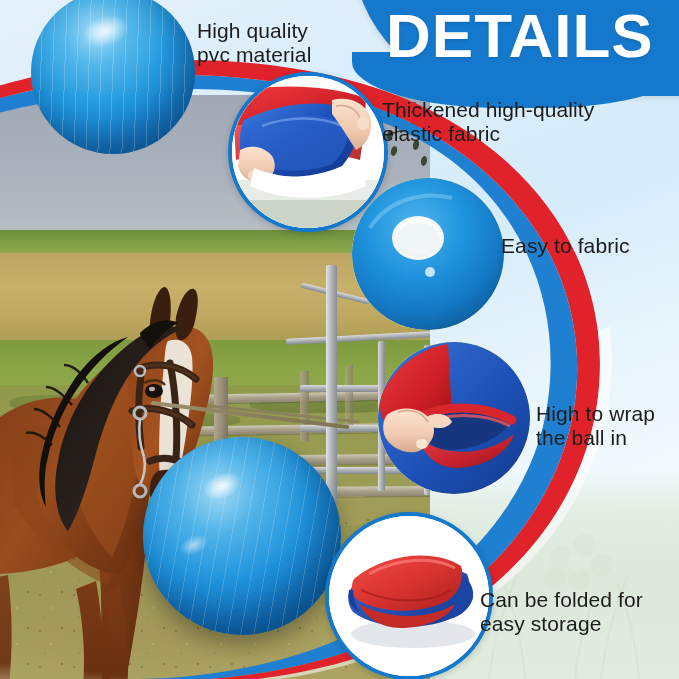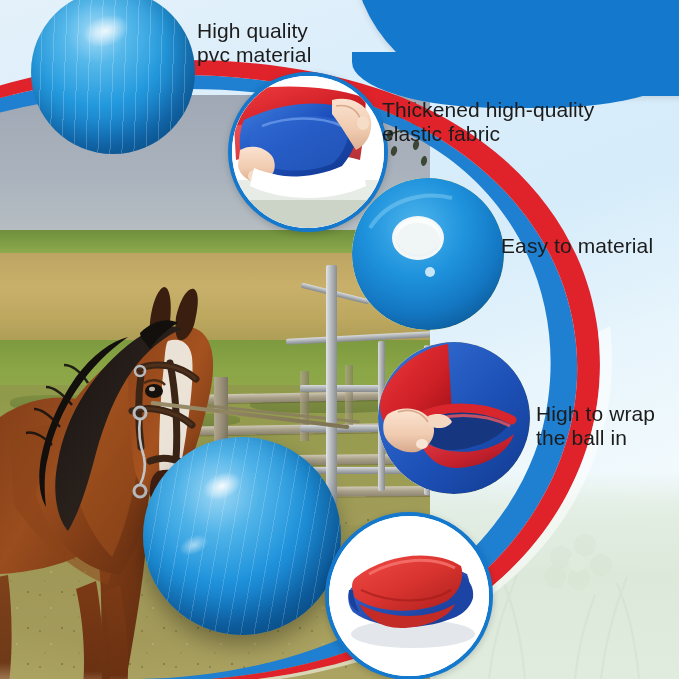--- a/index.html
+++ b/index.html
@@ -436,20 +436,21 @@
              C586 444 534 542 444 604 C380 648 300 672 210 679
              L258 679 C344 668 420 642 480 596 C566 530 610 432 598 332
              C584 218 498 128 376 88 C254 48 96 52 -20 92 Z" fill="#e0232b"></path>
 
     <path d="M598 332 C610 432 566 530 480 596 C420 642 344 668 258 679
              L280 679 C366 666 440 638 498 590 C580 524 622 428 610 326 Z" fill="#ffffff" opacity=".55"></path>
   </svg>
 
   <div class="banner"></div>
   <div class="banner-cap"></div>
+  <div class="banner-text">DETAILS</div>
 
   <div class="ball-tl">
     <div class="ribs"></div>
     <div class="hl"></div>
   </div>
 
   <div class="callout bordered c2">
     <svg viewBox="0 0 152 152" width="152" height="152">
       <defs>
         <linearGradient id="fRed" x1="0" y1="0" x2="1" y2="1">
@@ -596,17 +597,19 @@
                C50 112 36 100 30 88 Z" fill="#c22b26"></path>
 
       <path d="M20 74 C18 84 22 92 30 96 C26 86 24 80 24 74 Z" fill="#1a3f9c"></path>
     </svg>
   </div>
 
   <div class="label lab1">High quality
 pvc material</div>
   <div class="label lab2">Thickened high-quality
 elastic fabric</div>
-  <div class="label lab3">Easy to material</div>
+  <div class="label lab3">Easy to fabric</div>
   <div class="label lab4">High to wrap
 the ball in</div>
+  <div class="label lab5">Can be folded for
+easy storage</div>
 
 </div>
 
 </body></html>

